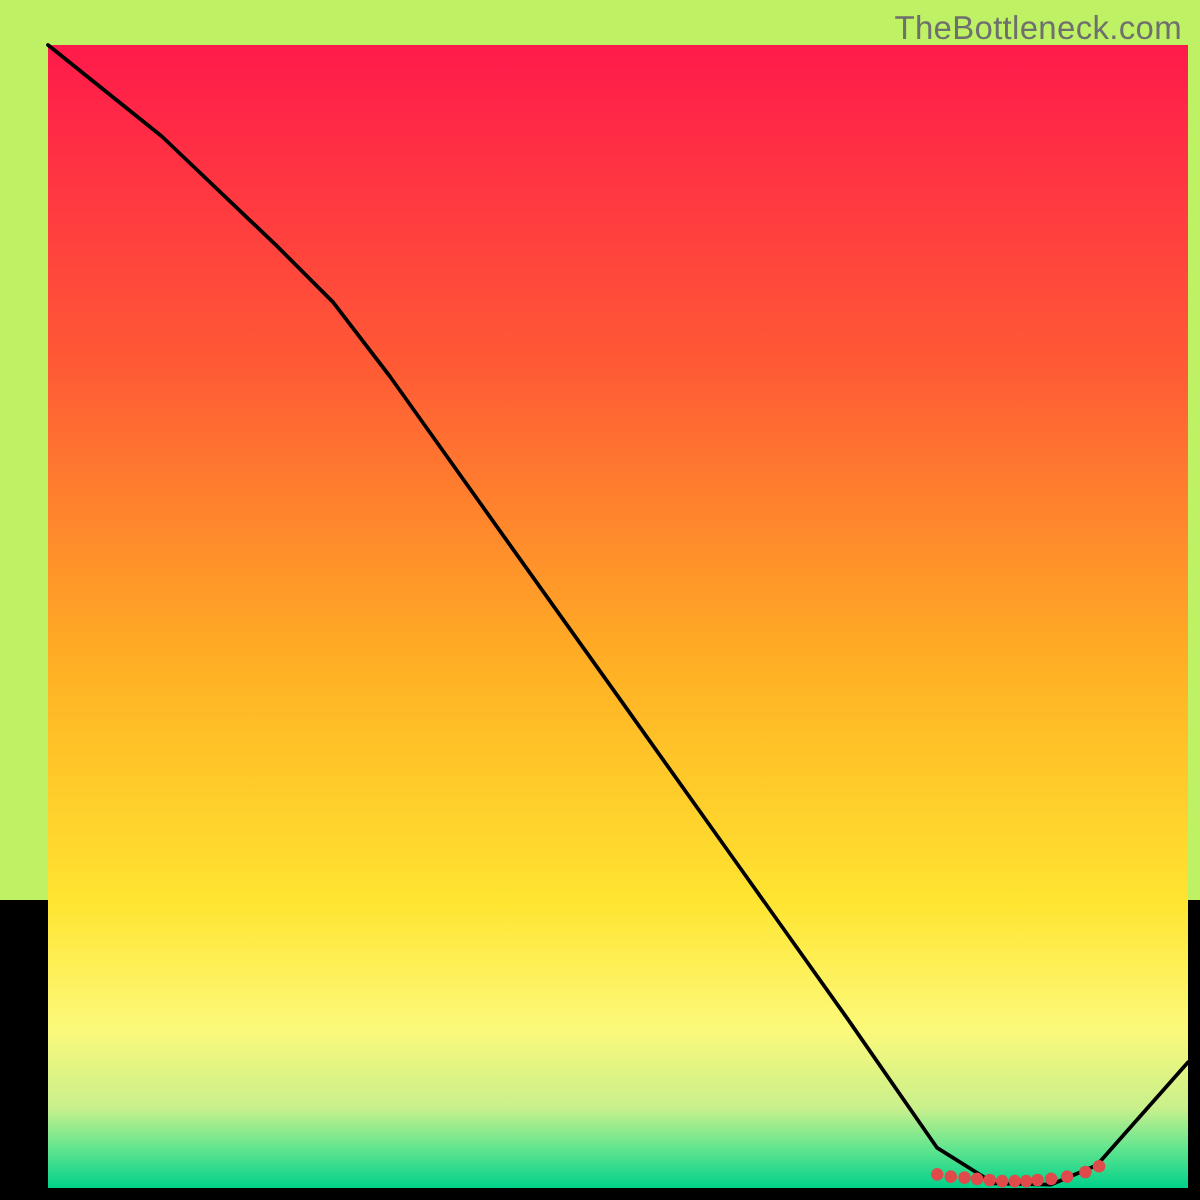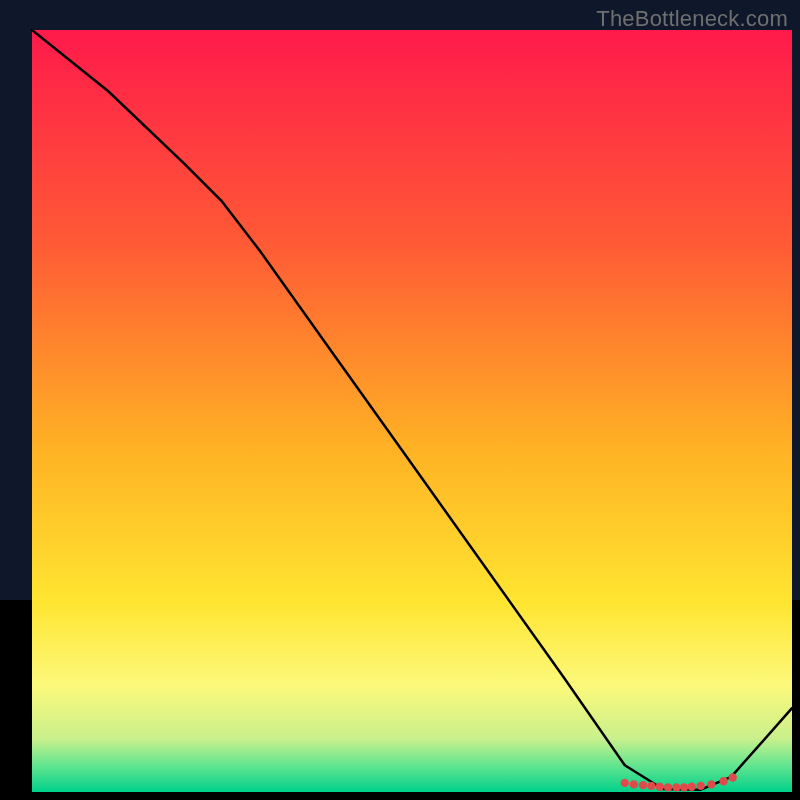--- a/index.html
+++ b/index.html
@@ -8,21 +8,21 @@
     width: 800px;
     height: 800px;
     background: #000;
     overflow: hidden;
     font-family: Arial, Helvetica, sans-serif;
   }
   .stage {
     position: relative;
     width: 800px;
     height: 600px;
-    background: #0f172a;
+    background: #bef264;
   }
   .attribution {
     position: absolute;
     top: 6px;
     right: 12px;
     color: #6f6f6f;
     font-size: 22px;
     font-weight: 500;
     letter-spacing: 0.2px;
   }

